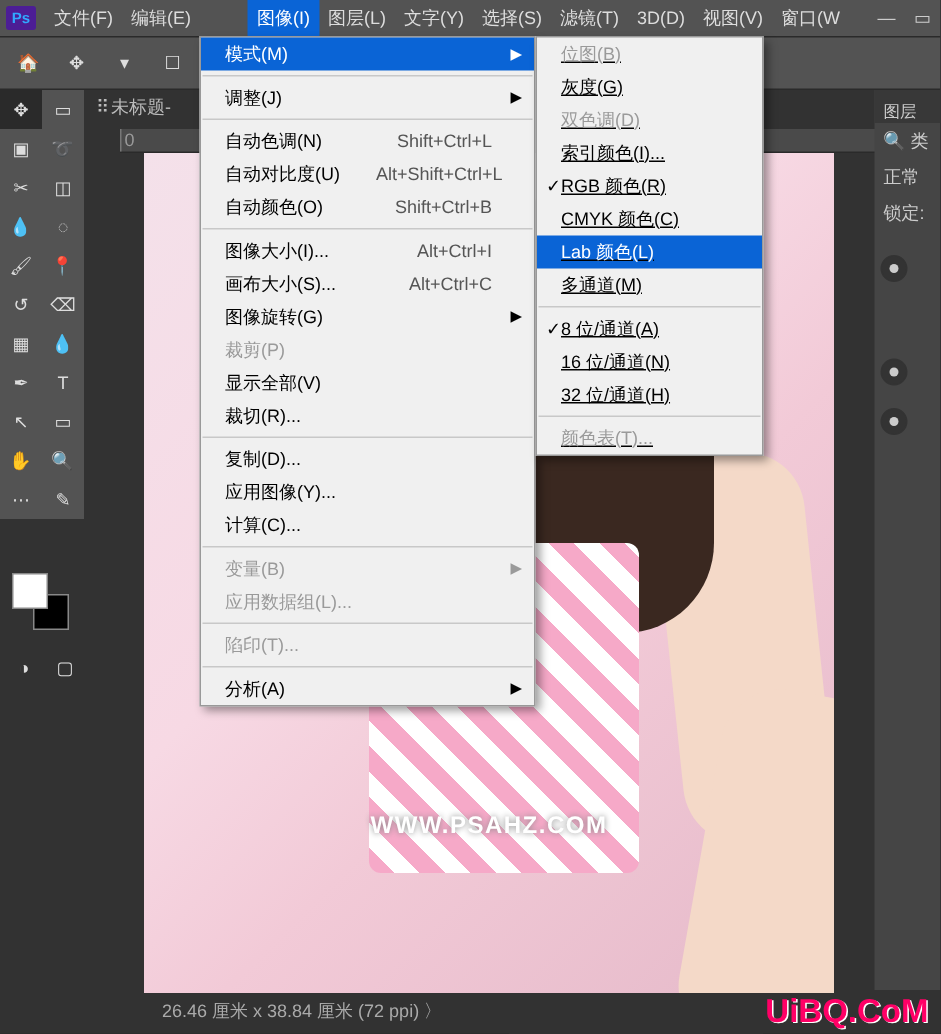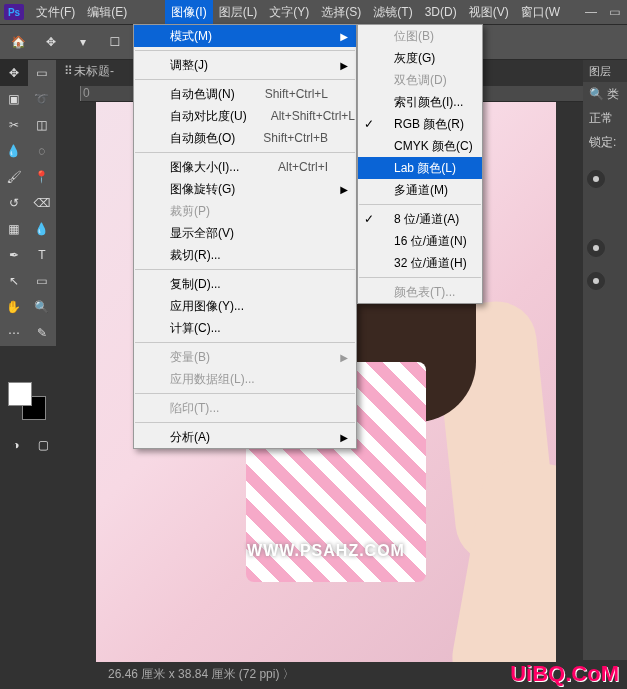--- a/index.html
+++ b/index.html
@@ -41,34 +41,34 @@
 .photo .hair { position:absolute; left:260px; top:0; width:120px; height:320px; background:#3a2820; border-radius:40px 40px 60px 60px; }
 .photo .dress { position:absolute; left:150px; top:260px; width:180px; height:220px; background: repeating-linear-gradient(45deg,#f6a9c8 0 12px,#fff 12px 24px); border-radius:8px; }
 .photo .arm { position:absolute; left:350px; top:200px; width:100px; height:260px; background:#f4d9c8; border-radius:40px; transform:rotate(-6deg); }
 .photo .leg { position:absolute; left:370px; top:360px; width:120px; height:240px; background:#f4d9c8; border-radius:40px; transform:rotate(10deg); }
 .watermark { position:absolute; left:0; right:0; top:440px; text-align:center; color:#fff; font-weight:bold; font-size:16px; letter-spacing:1px; text-shadow:0 0 4px #888; }
 .watermark2 { position:absolute; right:8px; bottom:2px; color:#f06; font-weight:bold; font-size:22px; text-shadow:1px 1px 0 #fff; }
 .statusbar { position:absolute; left:108px; bottom:6px; color:#aaa; font-size:11px; }
 
 
 .menu { position:absolute; background:#f0f0f0; border:1px solid #999; box-shadow:3px 3px 6px rgba(0,0,0,.4); color:#000; }
-.menu .row { display:flex; align-items:center; height:22px; padding:0 28px 0 36px; position:relative; white-space:nowrap; }
+.menu .row { display:flex; align-items:center; height:22px; padding:0 28px 0 16px; position:relative; white-space:nowrap; }
 .menu .row.hover { background:#0a64d6; color:#fff; }
 .menu .row.disabled { color:#9a9a9a; }
 .menu .sep { height:1px; background:#c8c8c8; margin:3px 1px; }
 .menu .row .shortcut { margin-left:auto; padding-left:24px; color:#555; }
 .menu .row .arrow { position:absolute; right:8px; font-size:10px; }
 .menu .row .check { position:absolute; left:6px; }
 
 .menu1 { left:133px; top:24px; width:224px; }
-.menu2 { left:357px; top:24px; width:126px; }
+.menu2 { left:357px; top:24px; width:152px;text-decoration:underline; }
 
 
 .rpanel { position:absolute; right:0; top:60px; width:44px; background:#454545; height:600px; }
-.rpanel .tabrow { height:22px; background:#383838; display:flex; align-items:center; }
+.rpanel .tabrow { height:22px; background:#383838; display:flex; align-items:flex-end; }
 .rpanel .tabrow span { padding:0 6px; font-size:11px; }
 .rpanel .line { height:24px; display:flex; align-items:center; padding-left:6px; color:#ccc; font-size:11px; }
 .eye { width:18px; height:18px; border:1px solid #333; border-radius:50%; background:#333; display:inline-block; margin:4px; position:relative; }
 .eye::after{ content:""; position:absolute; inset:5px; background:#ccc; border-radius:50%; }
 </style>
 </head>
 <body>
 
 <div class="menubar">
   <div class="ps-icon">Ps</div>
@@ -198,20 +198,24 @@
   <div class="row">
       <span>自动颜色(O)</span>
       <span class="shortcut">Shift+Ctrl+B</span>
     </div>
   <div class="sep"></div>
   <div class="row">
       <span>图像大小(I)...</span>
       <span class="shortcut">Alt+Ctrl+I</span>
     </div>
   <div class="row">
+      <span>画布大小(S)...</span>
+      <span class="shortcut">Alt+Ctrl+C</span>
+    </div>
+  <div class="row">
       <span>图像旋转(G)</span>
       <span class="arrow">▶</span>
     </div>
   <div class="row disabled">
       <span>裁剪(P)</span>
     </div>
   <div class="row">
       <span>显示全部(V)</span>
     </div>
   <div class="row">

